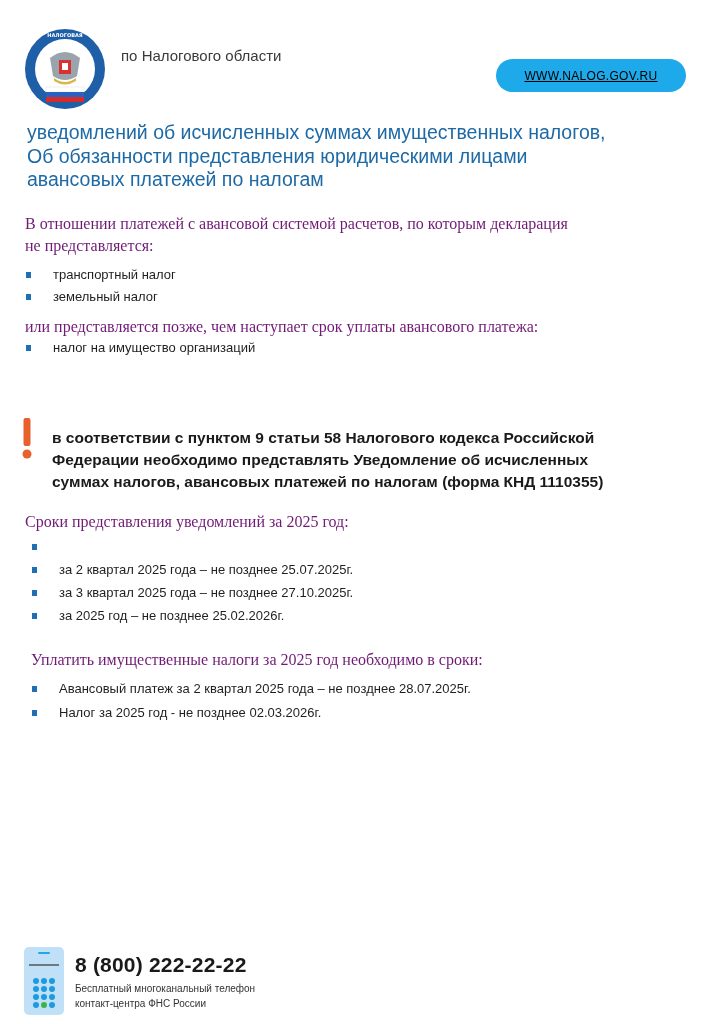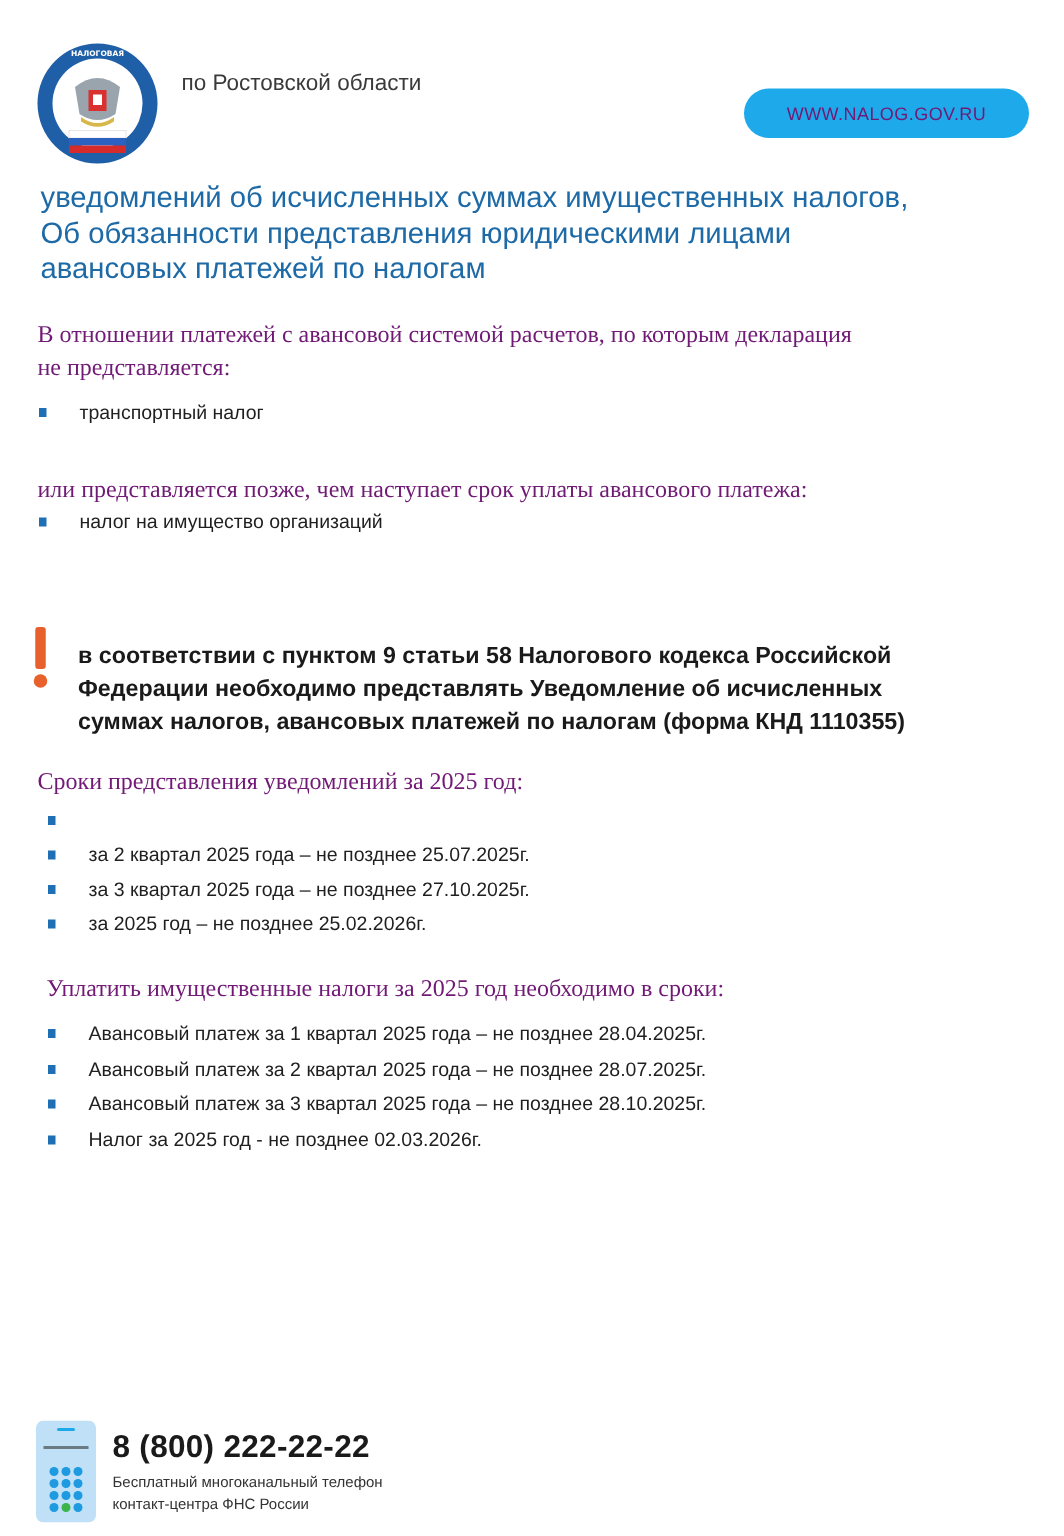--- a/index.html
+++ b/index.html
@@ -2,21 +2,21 @@
 <html><head>
   <meta charset="utf-8">
   <style>
     * { box-sizing: border-box; margin: 0; padding: 0; }
     html, body { width: 709px; height: 1024px; background: #ffffff; overflow: hidden; }
     body { position: relative; font-family: "Liberation Sans", "DejaVu Sans", sans-serif; color: #1a1a1a; }
 
     .logo { position: absolute; left: 24px; top: 28px; width: 82px; height: 82px; }
     .org { position: absolute; left: 121px; top: 46px; font-size: 15px; line-height: 20px; color: #3a3a3a; }
     .site-btn { position: absolute; left: 496px; top: 59px; width: 190px; height: 33px; border-radius: 17px;
-      background: #1eaaea; color: #701a75; font-size: 12px; letter-spacing: 0.3px; display: flex; align-items: center; justify-content: center; }
+      background: #1eaaea; color: #000000; font-size: 12px; letter-spacing: 0.3px; display: flex; align-items: center; justify-content: center; text-decoration: underline; }
 
     .title { position: absolute; left: 27px; top: 121px; width: 670px; font-size: 19.5px; line-height: 23.5px; color: #1d6aa6; }
 
     .p { position: absolute; left: 25px; font-size: 16px; line-height: 22px; color: #701a75; font-family: Liberation Serif, serif; }
     .ul { position: absolute; list-style: none; font-size: 13px; color: #1f1f1f; }
     .ul li { position: relative; height: 22px; line-height: 22px; padding-left: 28px; }
     .ul li .b { position: absolute; left: 1px; top: 8px; width: 5px; height: 6px; background: #1f6fb5; }
 
     .warn-mark { position: absolute; left: 22px; top: 418px; width: 10px; height: 42px; }
     .warn-text { position: absolute; left: 52px; top: 379px; width: 640px; font-size: 15.5px; line-height: 22px; font-weight: bold; color: #1a1a1a; margin-top: 48px; }
@@ -36,36 +36,37 @@
     <path d="M26 30 Q41 18 56 30 L53 48 Q41 56 29 48 Z" fill="#9aa4ad"></path>
     <rect x="35" y="32" width="12" height="14" fill="#d93030"></rect>
     <rect x="38" y="35" width="6" height="7" fill="#ffffff"></rect>
     <path d="M30 50 Q41 58 52 50 L52 53 Q41 60 30 53 Z" fill="#d8b84a"></path>
     <rect x="22" y="59" width="38" height="5" fill="#ffffff" stroke="#ddd" stroke-width="0.5"></rect>
     <rect x="22" y="64" width="38" height="5" fill="#2b62c2"></rect>
     <rect x="22" y="69" width="38" height="5" fill="#d62b2b"></rect>
   </svg>
 </div>
 <div class="org">
-  <div>по Ростовской области</div>
+  <div>по Налогового области</div>
 </div>
 <div class="site-btn">WWW.NALOG.GOV.RU</div>
 
 <div class="title">
   <div>уведомлений об исчисленных суммах имущественных налогов,</div>
   <div>Об обязанности представления юридическими лицами</div>
   <div>авансовых платежей по налогам</div>
 </div>
 
 <div class="p" style="top:213px;">
   <div>В отношении платежей с авансовой системой расчетов, по которым декларация</div>
   <div>не представляется:</div>
 </div>
 <ul class="ul" style="left:25px; top:264px;">
   <li><span class="b"></span><span>транспортный налог</span></li>
+  <li><span class="b"></span><span>земельный налог</span></li>
 </ul>
 <div class="p" style="top:316px;">или представляется позже, чем наступает срок уплаты авансового платежа:</div>
 <ul class="ul" style="left:25px; top:337px;">
   <li><span class="b"></span><span>налог на имущество организаций</span></li>
 </ul>
 
 <div class="warn-mark">
   <svg width="10" height="42" viewBox="0 0 10 42">
     <rect x="1.5" y="0" width="7" height="28" rx="2" fill="#e8602c"></rect>
     <circle cx="5" cy="36" r="4.5" fill="#e8602c"></circle>
@@ -80,23 +81,21 @@
 <div class="p" style="top:511px;">Сроки представления уведомлений за 2025 год:</div>
 <ul class="ul" style="left:31px; top:536px;">
   <li style="height:23px;"><span class="b"></span></li>
   <li style="height:23px;"><span class="b"></span><span>за 2 квартал 2025 года – не позднее 25.07.2025г.</span></li>
   <li style="height:23px;"><span class="b"></span><span>за 3 квартал 2025 года – не позднее 27.10.2025г.</span></li>
   <li style="height:23px;"><span class="b"></span><span>за 2025 год – не позднее 25.02.2026г.</span></li>
 </ul>
 
 <div class="p" style="left:31px; top:649px;">Уплатить имущественные налоги за 2025 год необходимо в сроки:</div>
 <ul class="ul" style="left:31px; top:678px;">
-  <li style="height:23.5px;"><span class="b"></span><span>Авансовый платеж за 1 квартал 2025 года – не позднее 28.04.2025г.</span></li>
   <li style="height:23.5px;"><span class="b"></span><span>Авансовый платеж за 2 квартал 2025 года – не позднее 28.07.2025г.</span></li>
-  <li style="height:23.5px;"><span class="b"></span><span>Авансовый платеж за 3 квартал 2025 года – не позднее 28.10.2025г.</span></li>
   <li style="height:23.5px;"><span class="b"></span><span>Налог за 2025 год - не позднее 02.03.2026г.</span></li>
 </ul>
 
 <div class="phone-icon">
   <svg width="40" height="68" viewBox="0 0 40 68">
     <rect x="0" y="0" width="40" height="68" rx="5" fill="#bfe0f7"></rect>
     <rect x="14" y="5" width="12" height="2" rx="1" fill="#1eaaea"></rect>
     <rect x="5" y="17" width="30" height="2" fill="#333" opacity="0.6"></rect>
     <g fill="#1e9ae0">
       <circle cx="12" cy="34" r="3"></circle>

